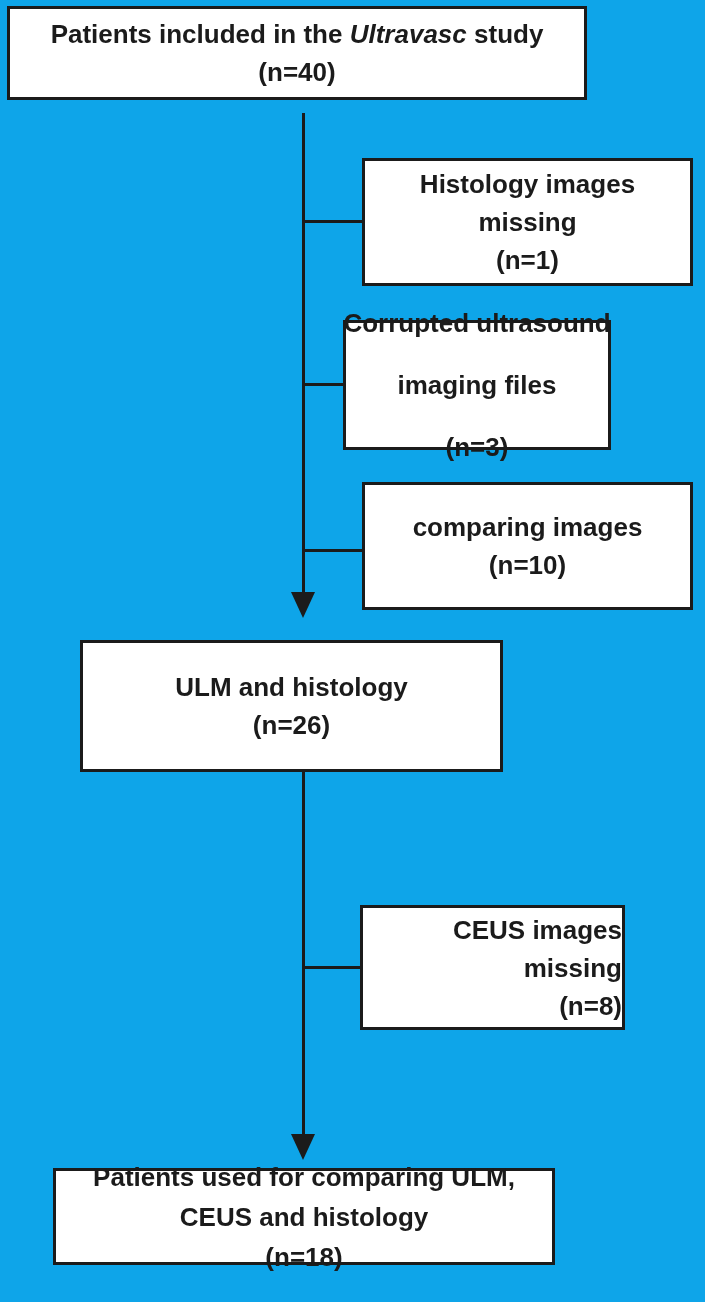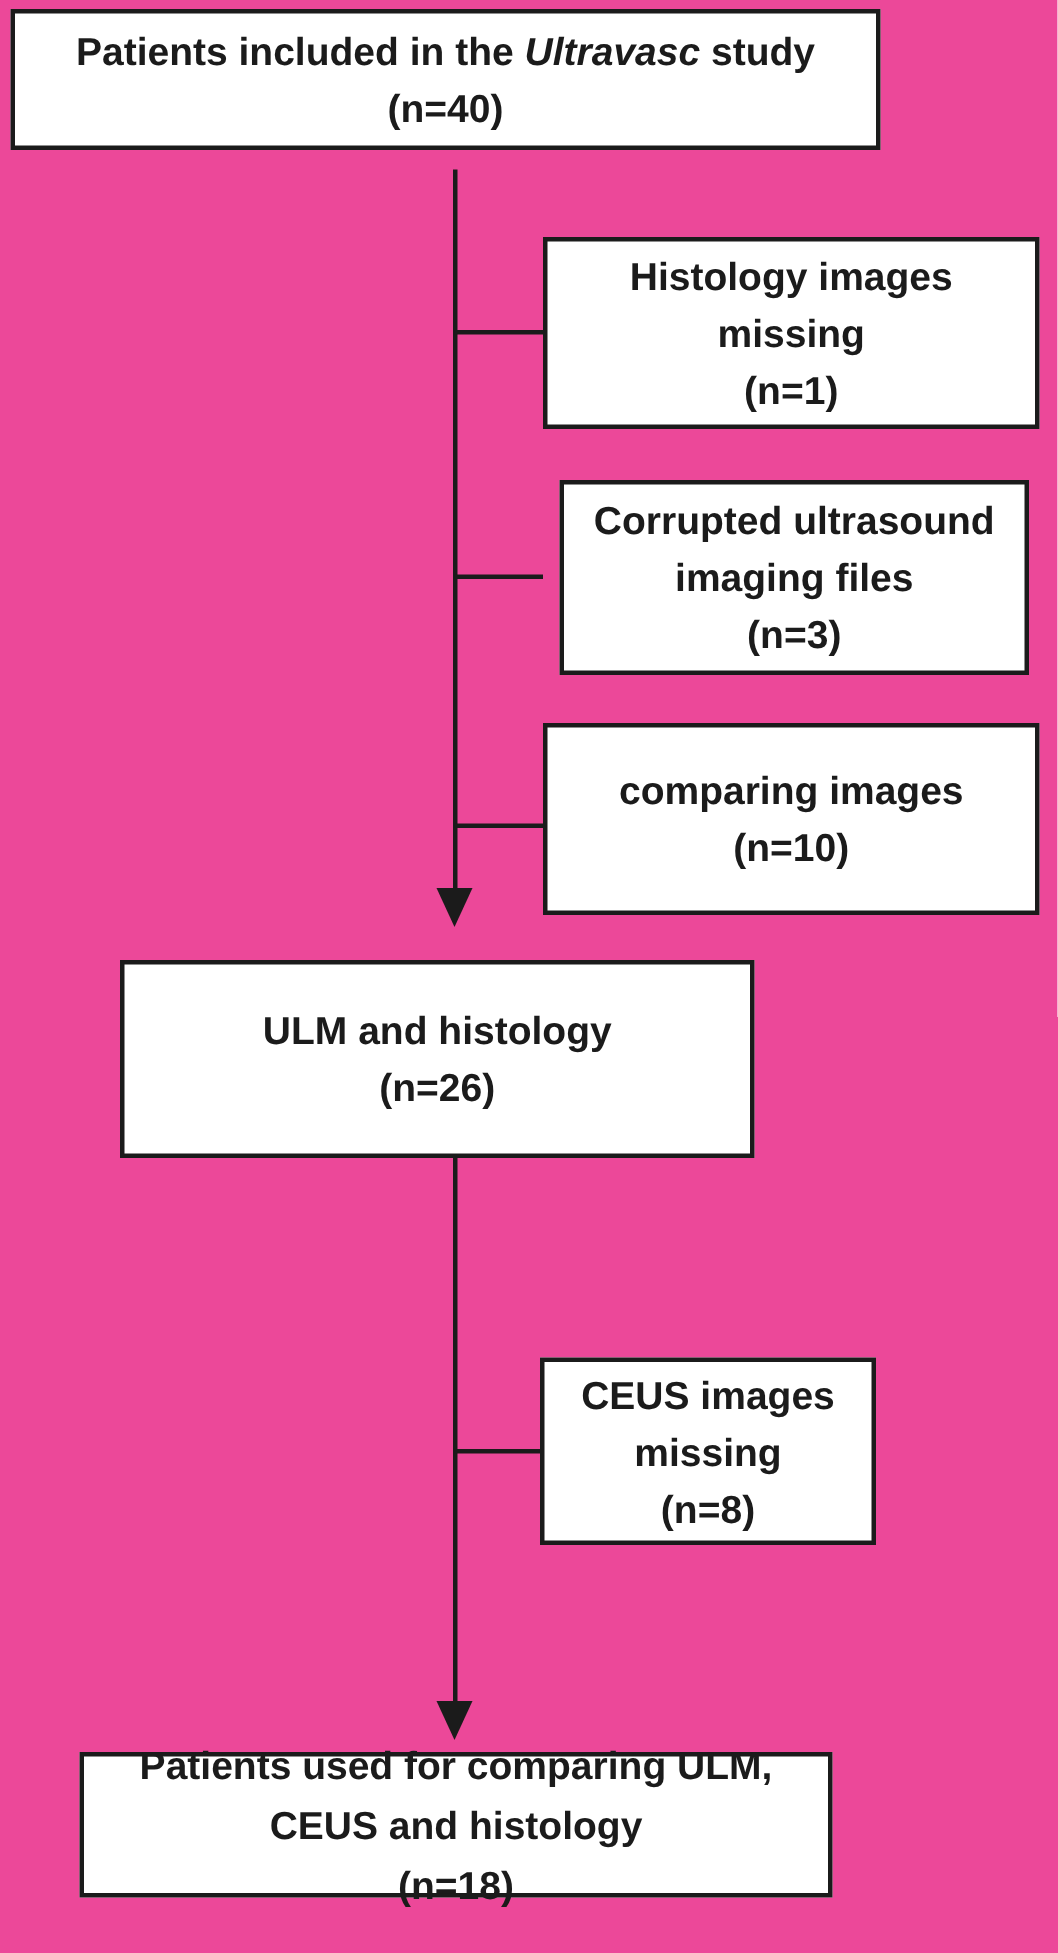--- a/index.html
+++ b/index.html
@@ -4,21 +4,21 @@
 <style>
   html, body {
     margin: 0;
     padding: 0;
     background: #ffffff;
   }
   #flowchart {
     position: relative;
     width: 705px;
     height: 1302px;
-    background: #ec4899;
+    background: #0ea5e9;
     font-family: "Liberation Sans", sans-serif;
     color: #1b1b1b;
     overflow: hidden;
   }
   .box {
     position: absolute;
     box-sizing: border-box;
     border: 3px solid #1b1b1b;
     background: #ffffff;
     display: flex;
@@ -71,42 +71,42 @@
   <div class="hline" style="left:303px; top:220px; width:59px;"></div>
   <div class="hline" style="left:303px; top:383px; width:59px;"></div>
   <div class="hline" style="left:303px; top:549px; width:59px;"></div>
 
   <div class="box" style="left:362px; top:158px; width:331px; height:128px;">
     <div class="line">Histology images</div>
     <div class="line">missing</div>
     <div class="line">(n=1)</div>
   </div>
 
-  <div class="box" style="left:373px; top:320px; width:313px; height:130px;">
+  <div class="box" style="left:343px; top:320px; width:268px; height:130px;gap:24px;">
     <div class="line">Corrupted ultrasound</div>
     <div class="line">imaging files</div>
     <div class="line">(n=3)</div>
   </div>
 
   <div class="box" style="left:362px; top:482px; width:331px; height:128px;">
     <div class="line">comparing images</div>
     <div class="line">(n=10)</div>
   </div>
 
   <div class="box" style="left:80px; top:640px; width:423px; height:132px;">
     <div class="line">ULM and histology</div>
     <div class="line">(n=26)</div>
   </div>
 
   <div class="vline" style="left:302px; top:772px; height:362px;"></div>
   <div class="arrowhead" style="left:291px; top:1134px;"></div>
 
   <div class="hline" style="left:303px; top:966px; width:57px;"></div>
 
-  <div class="box" style="left:360px; top:905px; width:224px; height:125px;">
+  <div class="box" style="left:360px; top:905px; width:265px; height:125px;align-items:flex-end;">
     <div class="line">CEUS images</div>
     <div class="line">missing</div>
     <div class="line">(n=8)</div>
   </div>
 
   <div class="box" style="left:53px; top:1168px; width:502px; height:97px; line-height:40px;">
     <div class="line">Patients used for comparing ULM,</div>
     <div class="line">CEUS and histology</div>
     <div class="line">(n=18)</div>
   </div>

